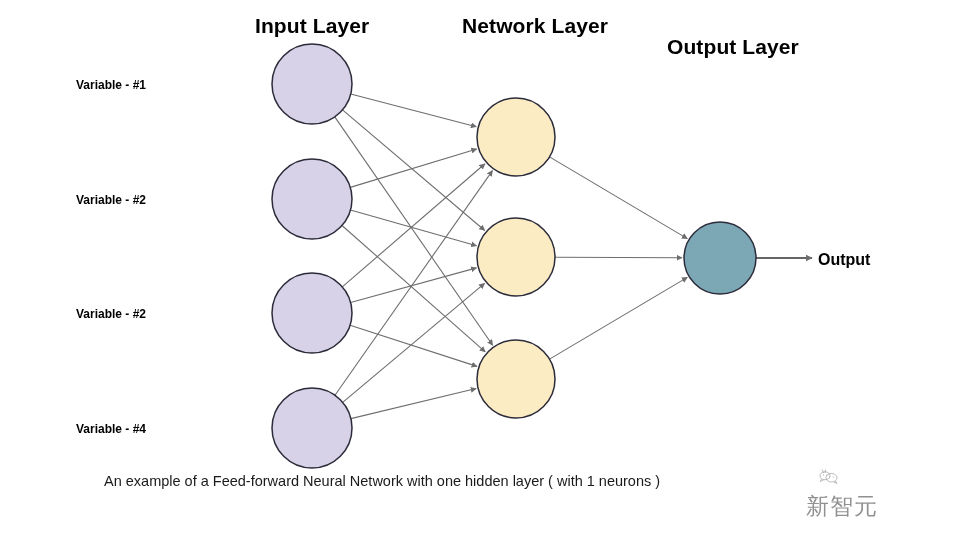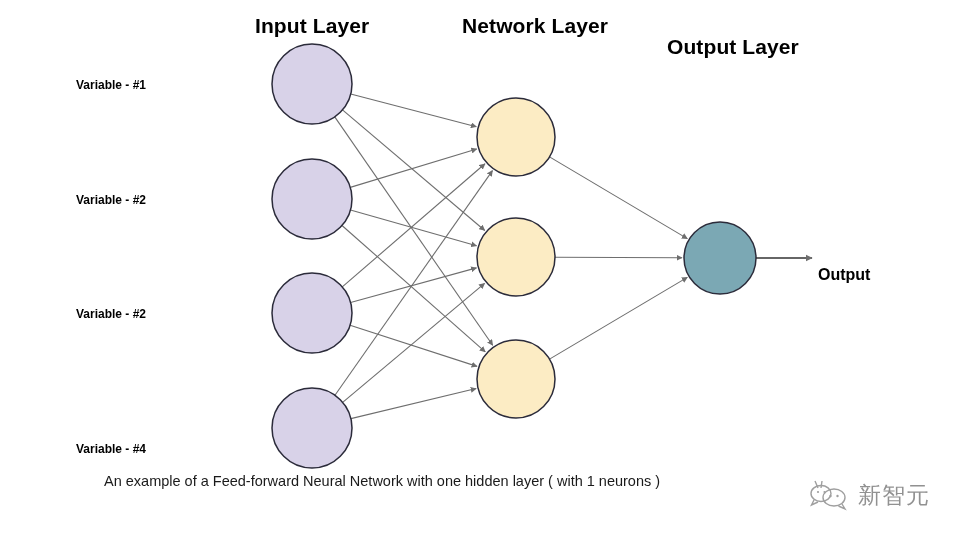--- a/index.html
+++ b/index.html
@@ -55,23 +55,23 @@
     color: #1a1a1a;
     white-space: nowrap;
   }
   .watermark {
     position: absolute;
     left: 806px;
     top: 468px;
     width: 150px;
     height: 54px;
     display: flex;
-    align-items: center;
     gap: 6px;
     opacity: 0.82;
+    flex-direction: column;
   }
   .wm-text {
     font-size: 23px;
     color: #7a7a7a;
     font-family: "DejaVu Sans", sans-serif;
     letter-spacing: 1px;
     white-space: nowrap;
   }
 </style>
 </head>
@@ -125,23 +125,23 @@
       </g>
   </svg>
 
   <div class="layer-title" style="left: 255px; top: 14px;">Input Layer</div>
   <div class="layer-title" style="left: 462px; top: 14px;">Network Layer</div>
   <div class="layer-title" style="left: 667px; top: 14px; margin-top: 21px;">Output Layer</div>
 
   <div class="var-label" style="left: 76px; top: 78px;">Variable - #1</div>
   <div class="var-label" style="left: 76px; top: 193px;">Variable - #2</div>
   <div class="var-label" style="left: 76px; top: 307px;">Variable - #2</div>
-  <div class="var-label" style="left: 76px; top: 442px;">Variable - #4</div>
+  <div class="var-label" style="left: 76px; top: 422px;">Variable - #4</div>
 
-  <div class="output-label" style="left: 818px; top: 266px;">Output</div>
+  <div class="output-label" style="left: 818px; top: 251px;">Output</div>
 
   <div class="caption">An example of a Feed-forward Neural Network with one hidden layer ( with 1 neurons )</div>
 
   <div class="watermark">
     <svg width="46" height="34" viewBox="0 0 46 34">
       <g fill="none" stroke="#8a8a8a" stroke-width="1.4">
         <path d="M9 3 L12 10 M16 3 L15 10"></path>
         <ellipse cx="15" cy="15.5" rx="10" ry="8"></ellipse>
         <path d="M8 22 L5.5 27 L12 24"></path>
         <ellipse cx="28" cy="19.5" rx="11" ry="8.5"></ellipse>

